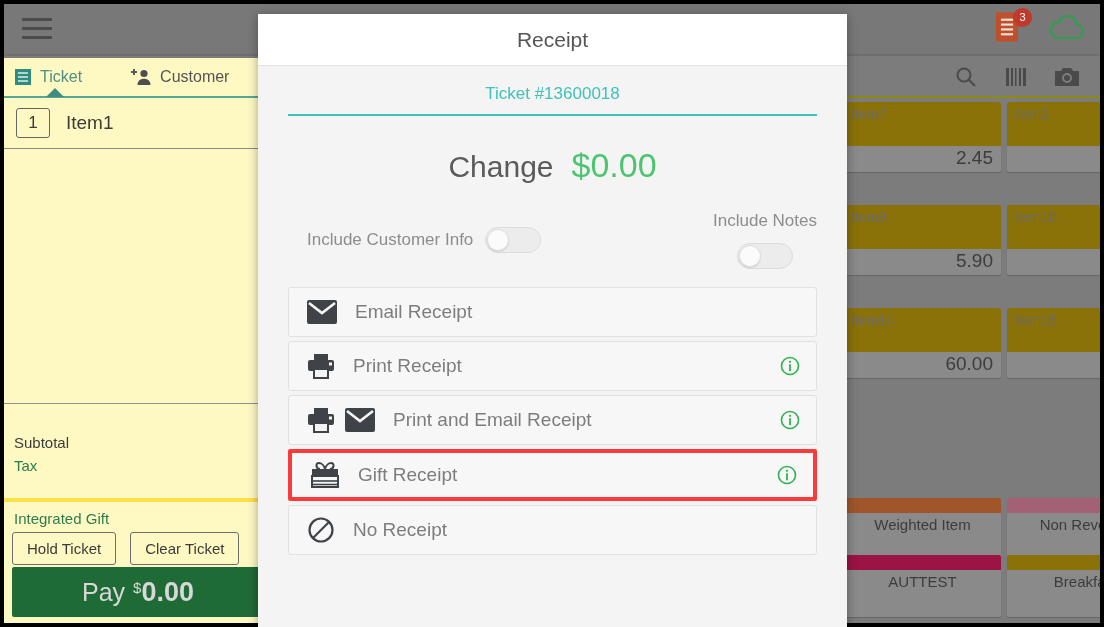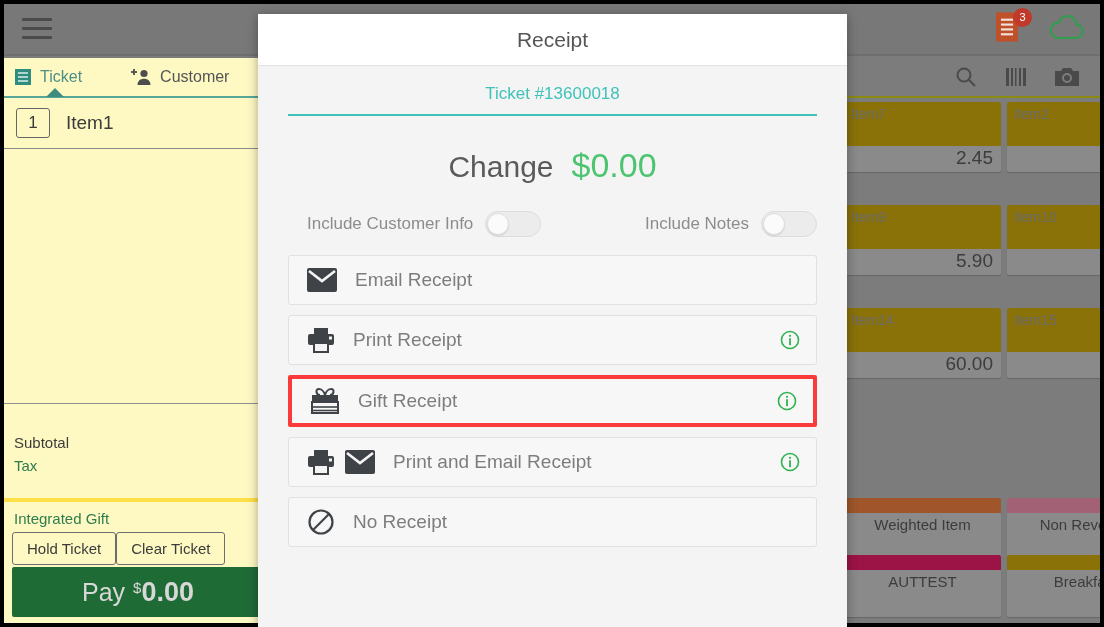--- a/index.html
+++ b/index.html
@@ -101,21 +101,21 @@
   .totals .tax { color: #2f7d4f; }
   .integrated {
     position: absolute; left: 0; bottom: 96px;
     width: 268px;
     border-top: 4px solid #fde047;
     padding: 8px 10px 0 10px;
     color: #2f7d4f; font-size: 15px;
   }
   .ticket-buttons {
     position: absolute; left: 8px; bottom: 58px;
-    display: flex; gap: 0;
+    display: flex; gap: 14px;
   }
   .tbtn {
     border: 1px solid #6d6d6d; border-radius: 3px;
     padding: 7px 14px; font-size: 15px; color: #3b3b3b;
     background: transparent; white-space: nowrap;
   }
   .pay-bar {
     position: absolute; left: 8px; bottom: 6px;
     width: 252px; height: 50px;
     background: #1f6b36; border-radius: 2px;
@@ -197,38 +197,38 @@
   }
   .change-label { font-size: 30px; color: #5a5a5a; }
   .change-amount { font-size: 34px; color: #4cc470; }
 
   .toggle-row {
     display: flex; align-items: center;
     padding: 26px 30px 0 30px;
     margin-left: 19px;
   }
   .toggle-group { display: flex; align-items: center; gap: 12px; }
-  .toggle-group.right { margin-left: auto; }
+  .toggle-group.right { margin-left: auto; flex-direction: column; }
   .toggle-label { font-size: 17px; color: #8d8d8d; }
   .switch {
     width: 56px; height: 26px; border-radius: 13px;
     background: #ececec; border: 1px solid #dcdcdc;
     position: relative;
   }
   .switch .knob {
     position: absolute; left: 1px; top: 1px;
     width: 22px; height: 22px; border-radius: 50%;
     background: #fbfbfb; border: 1px solid #dedede;
     box-shadow: 0 1px 1px rgba(0,0,0,.10);
   }
 
   .options { padding: 18px 30px 0 30px; }
   .opt {
     position: relative;
-    height: 50px; margin-bottom: 10px;
+    height: 50px; margin-bottom: 4px;
     background: #f7f7f7;
     border: 1px solid #e1e1e1; border-radius: 3px;
     display: flex; align-items: center;
     padding-left: 18px;
   }
   .opt.highlight {
     border: 4px solid #fb3b3b;
     border-radius: 2px;
     height: 52px;
   }
@@ -455,20 +455,41 @@
           </svg>
         </div>
         <div class="opt-label">Print Receipt</div>
         <svg class="info" width="20" height="20" viewBox="0 0 20 20">
           <circle cx="10" cy="10" r="8.5" fill="none" stroke="#2fb24f" stroke-width="1.6"></circle>
           <circle cx="10" cy="5.8" r="1.1" fill="#2fb24f"></circle>
           <rect x="9.1" y="8.2" width="1.8" height="7" fill="#2fb24f"></rect>
         </svg>
       </div>
 
+      <div class="opt">
+        <div class="opt-icons">
+          <svg width="28" height="26" viewBox="0 0 28 26">
+            <rect x="7" y="1" width="14" height="6" fill="#3f4347"></rect>
+            <rect x="1" y="7" width="26" height="11" rx="2" fill="#3f4347"></rect>
+            <rect x="22" y="9.5" width="3" height="3" fill="#f4f4f4"></rect>
+            <rect x="7" y="16" width="14" height="9" fill="#f4f4f4" stroke="#3f4347" stroke-width="2"></rect>
+          </svg>
+          <svg width="30" height="24" viewBox="0 0 30 24">
+            <rect x="0" y="0" width="30" height="24" rx="2" fill="#3f4347"></rect>
+            <path d="M2 3 L15 13 L28 3" fill="none" stroke="#f4f4f4" stroke-width="2.6"></path>
+          </svg>
+        </div>
+        <div class="opt-label">Print and Email Receipt</div>
+        <svg class="info" width="20" height="20" viewBox="0 0 20 20">
+          <circle cx="10" cy="10" r="8.5" fill="none" stroke="#2fb24f" stroke-width="1.6"></circle>
+          <circle cx="10" cy="5.8" r="1.1" fill="#2fb24f"></circle>
+          <rect x="9.1" y="8.2" width="1.8" height="7" fill="#2fb24f"></rect>
+        </svg>
+      </div>
+
       <div class="opt highlight">
         <div class="opt-icons">
           <svg width="30" height="26" viewBox="0 0 30 26">
             <path d="M10 7 C6 7 5 1 9 1 C12.5 1 14.5 5 15 7" fill="none" stroke="#3f4347" stroke-width="2"></path>
             <path d="M20 7 C24 7 25 1 21 1 C17.5 1 15.5 5 15 7" fill="none" stroke="#3f4347" stroke-width="2"></path>
             <rect x="2" y="7" width="26" height="7" fill="#3f4347"></rect>
             <rect x="2" y="14" width="26" height="11" fill="none" stroke="#3f4347" stroke-width="2"></rect>
             <line x1="3" y1="19" x2="27" y2="19" stroke="#3f4347" stroke-width="1.6"></line>
             <line x1="3" y1="22.5" x2="27" y2="22.5" stroke="#3f4347" stroke-width="1.6"></line>
           </svg>
@@ -476,41 +497,20 @@
         <div class="opt-label">Gift Receipt</div>
         <svg class="info" width="20" height="20" viewBox="0 0 20 20">
           <circle cx="10" cy="10" r="8.5" fill="none" stroke="#2fb24f" stroke-width="1.6"></circle>
           <circle cx="10" cy="5.8" r="1.1" fill="#2fb24f"></circle>
           <rect x="9.1" y="8.2" width="1.8" height="7" fill="#2fb24f"></rect>
         </svg>
       </div>
 
       <div class="opt">
         <div class="opt-icons">
-          <svg width="28" height="26" viewBox="0 0 28 26">
-            <rect x="7" y="1" width="14" height="6" fill="#3f4347"></rect>
-            <rect x="1" y="7" width="26" height="11" rx="2" fill="#3f4347"></rect>
-            <rect x="22" y="9.5" width="3" height="3" fill="#f4f4f4"></rect>
-            <rect x="7" y="16" width="14" height="9" fill="#f4f4f4" stroke="#3f4347" stroke-width="2"></rect>
-          </svg>
-          <svg width="30" height="24" viewBox="0 0 30 24">
-            <rect x="0" y="0" width="30" height="24" rx="2" fill="#3f4347"></rect>
-            <path d="M2 3 L15 13 L28 3" fill="none" stroke="#f4f4f4" stroke-width="2.6"></path>
-          </svg>
-        </div>
-        <div class="opt-label">Print and Email Receipt</div>
-        <svg class="info" width="20" height="20" viewBox="0 0 20 20">
-          <circle cx="10" cy="10" r="8.5" fill="none" stroke="#2fb24f" stroke-width="1.6"></circle>
-          <circle cx="10" cy="5.8" r="1.1" fill="#2fb24f"></circle>
-          <rect x="9.1" y="8.2" width="1.8" height="7" fill="#2fb24f"></rect>
-        </svg>
-      </div>
-
-      <div class="opt">
-        <div class="opt-icons">
           <svg width="28" height="28" viewBox="0 0 28 28">
             <circle cx="14" cy="14" r="11.5" fill="none" stroke="#3f4347" stroke-width="2.2"></circle>
             <line x1="6" y1="22" x2="22" y2="6" stroke="#3f4347" stroke-width="2.2"></line>
           </svg>
         </div>
         <div class="opt-label">No Receipt</div>
       </div>
 
     </div>
   </div>

